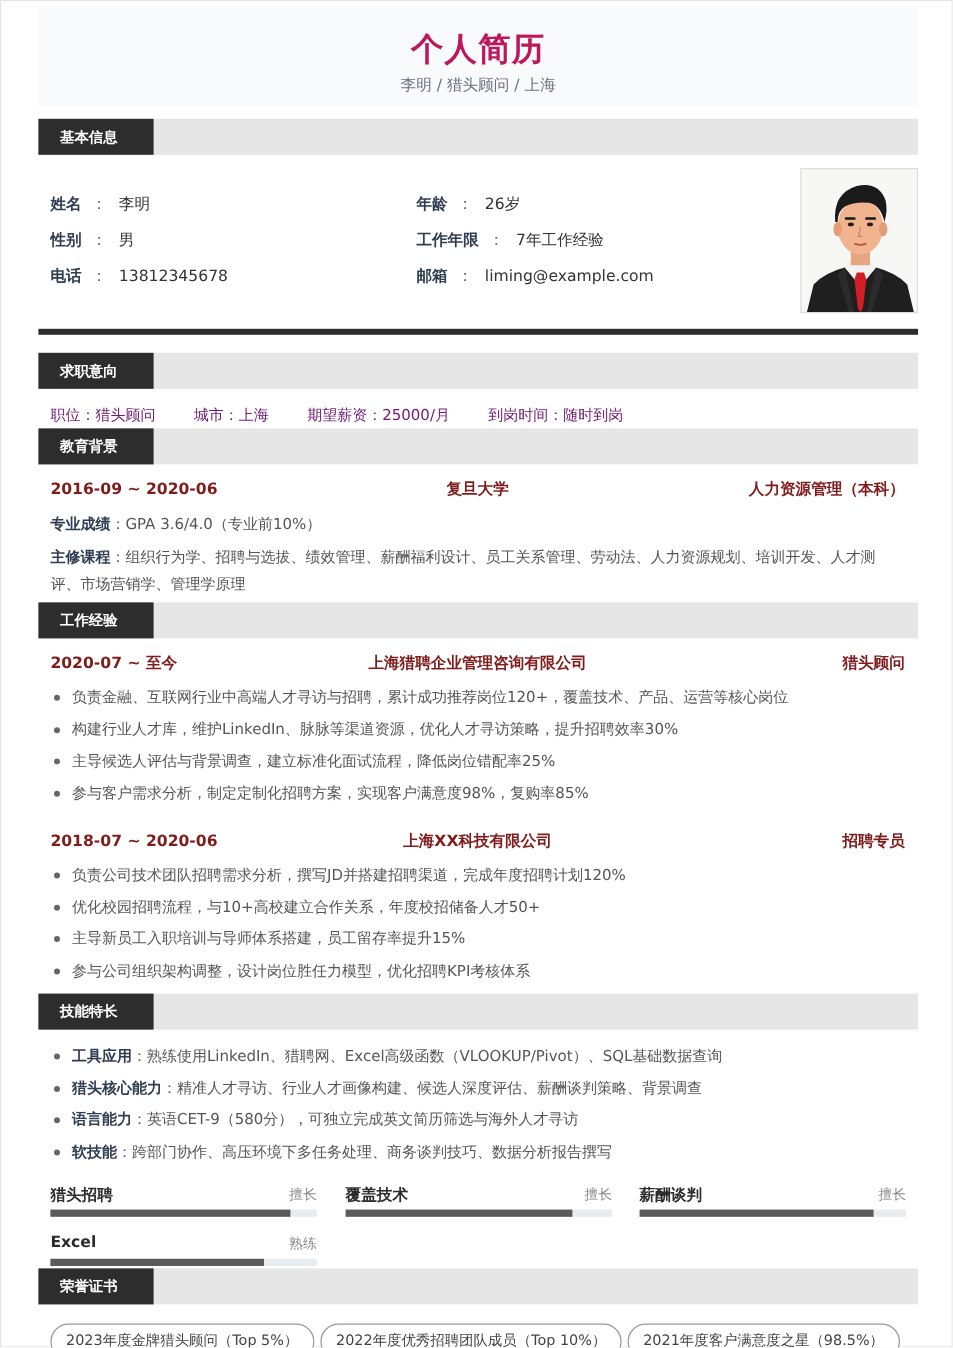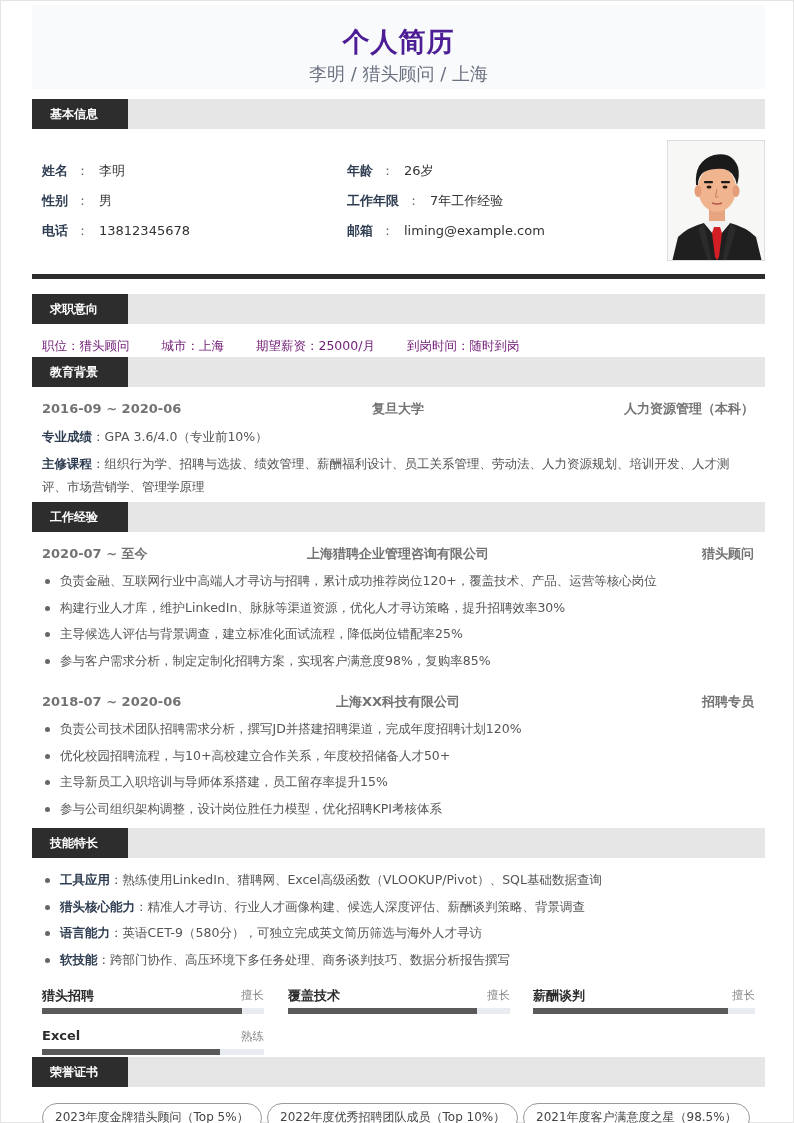--- a/index.html
+++ b/index.html
@@ -1,38 +1,38 @@
 <!DOCTYPE html>
 <html><head>
 <meta charset="utf-8">
 <style>
   * { box-sizing: border-box; margin: 0; padding: 0; }
   html, body { width: 794px; height: 1123px; overflow: hidden; background: #ffffff; }
   body { font-family: "DejaVu Sans", "Liberation Sans", sans-serif; color: #333; position: relative; }
   .page { position: absolute; left: 0; top: 0; width: 794px; height: 1123px; border: 1px solid #e4e4e4; background: #fff; }
 
   .header { position: absolute; left: 31px; top: 4px; width: 733px; height: 84px; background: #f9fafc; text-align: center; }
-  .header .title { font-size: 27px; font-weight: bold; color: #4c1d95; margin-top: 20px; line-height: 34px; letter-spacing: 1px; }
-  .header .subtitle { font-size: 18px; color: #6b7280; margin-top: 3px; }
+  .header .title { font-size: 27px; font-weight: bold; color: #be185d; margin-top: 20px; line-height: 34px; letter-spacing: 1px; }
+  .header .subtitle { font-size: 13px; color: #6b7280; margin-top: 3px; }
 
   .sec-bar { position: absolute; left: 31px; width: 733px; height: 30px; background: #e6e6e6; }
   .sec-bar .sec-title { position: absolute; left: 0; top: 0; width: 96px; height: 30px; background: #2d2d2d; color: #fff; font-size: 12px; font-weight: bold; line-height: 30px; padding-left: 18px; }
 
   .info-row { position: absolute; font-size: 13px; color: #333; height: 20px; line-height: 20px; }
   .info-row .lbl { font-weight: bold; color: #2f3e52; }
   .info-row .colon { color: #666; margin: 0 10px 0 8px; }
 
   .photo { position: absolute; left: 666px; top: 139px; width: 98px; height: 121px; border: 1px solid #ddd; background: #f4f4f4; overflow: hidden; }
 
   .divider { position: absolute; left: 31px; top: 273px; width: 733px; height: 5px; background: #2d2d2d; }
 
   .intent { position: absolute; left: 41px; top: 336px; font-size: 12.5px; color: #701a75; line-height: 18px; white-space: nowrap; }
   .intent span { margin-right: 28px; }
 
-  .row3 { position: absolute; left: 41px; width: 712px; height: 20px; font-size: 13px; font-weight: bold; color: #737373; line-height: 20px; }
+  .row3 { position: absolute; left: 41px; width: 712px; height: 20px; font-size: 13px; font-weight: bold; color: #7f1d1d; line-height: 20px; }
   .row3 .l { position: absolute; left: 0; }
   .row3 .c { position: absolute; left: 0; right: 0; text-align: center; }
   .row3 .r { position: absolute; right: 0; }
 
   .para { position: absolute; left: 41px; width: 712px; font-size: 12.5px; color: #555; line-height: 23px; }
   .para .k { font-weight: bold; color: #2f3e52; }
 
   .bullets { position: absolute; left: 41px; width: 712px; list-style: none; }
   .bullets li { position: relative; padding-left: 18px; font-size: 12.5px; color: #555; line-height: 26.5px; white-space: nowrap; }
   .bullets li::before { content: ""; position: absolute; left: 3px; top: 11px; width: 5px; height: 5px; border-radius: 50%; background: #666; }

